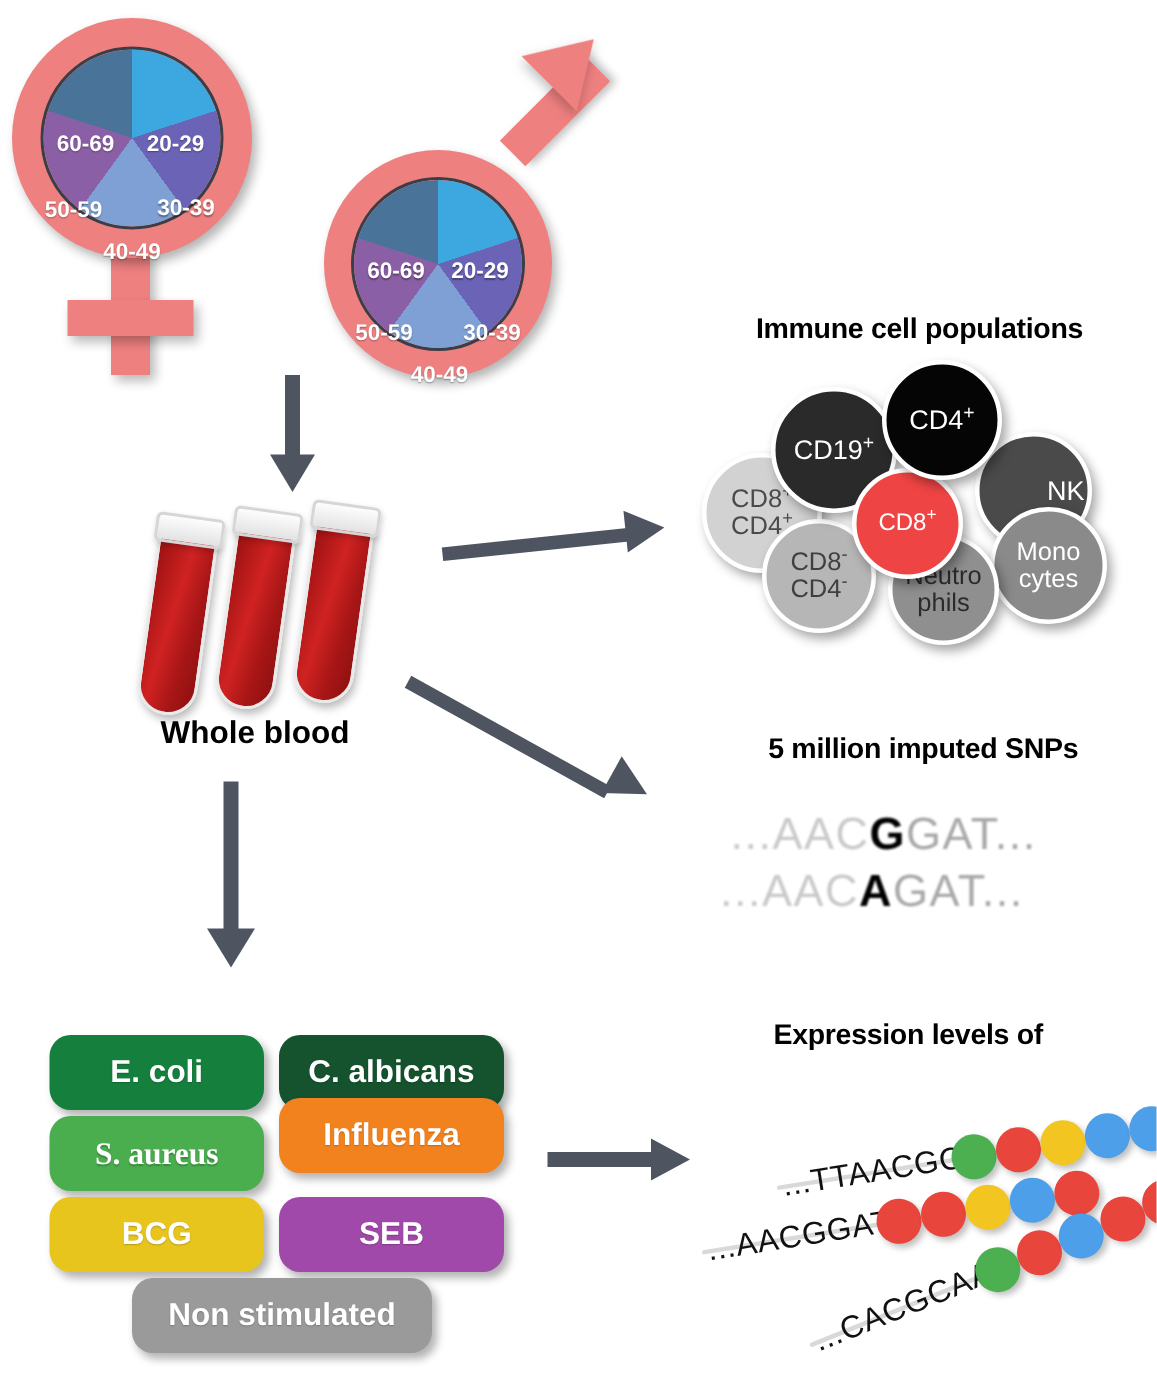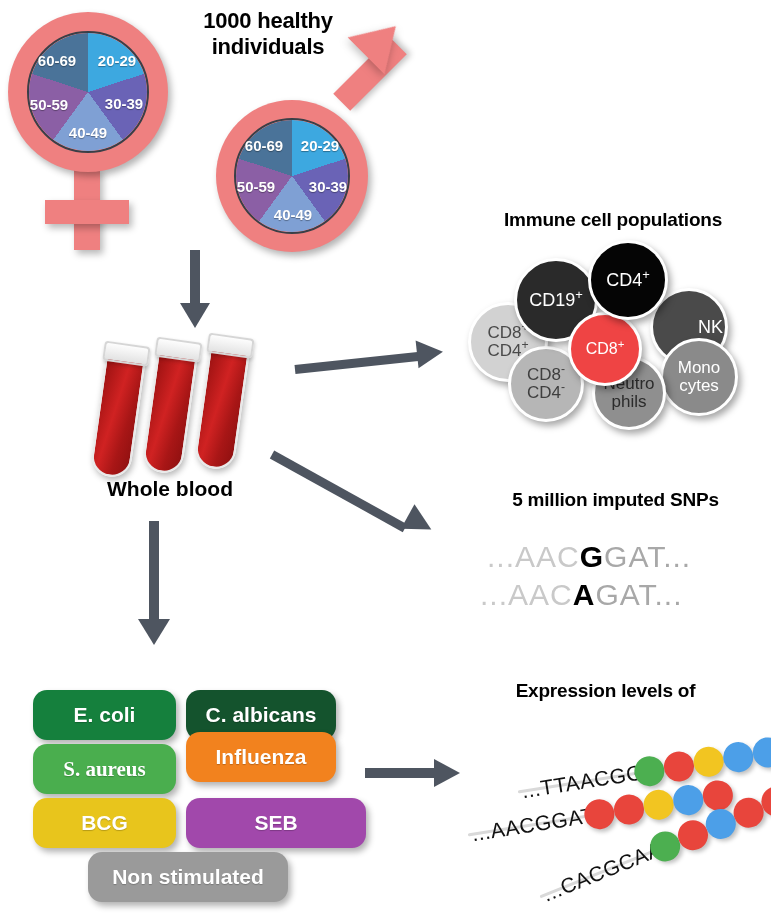--- a/index.html
+++ b/index.html
@@ -53,20 +53,21 @@
     position: absolute; inset: 0;
     border-radius: 50%;
   }
   .slice-label {
     position: absolute;
     color: #fff;
     font-weight: bold;
     white-space: nowrap;
     text-shadow: 0 1px 1px rgba(0,0,0,0.35);
     transform: translate(-50%, -50%);
+    margin-top: 36px;
   }
   
   .f-stem {
     position: absolute;
     background: #ef8080;
     box-shadow: 3px 4px 7px rgba(0,0,0,0.28);
   }
   
   .m-arrow-shaft {
     position: absolute;
@@ -172,24 +173,20 @@
     font-size: 21px;
     box-shadow: 3px 4px 6px rgba(0,0,0,0.30);
     text-shadow: 0 1px 1px rgba(0,0,0,0.22);
   }
 </style>
 </head>
 <body>
 
 <div class="stage">
 
-  <div class="heading" id="title-healthy">
-    <div>1000 healthy</div>
-    <div>individuals</div>
-  </div>
 
   <div class="gender">
     <div class="f-stem" style="left:74px; top:168px; width:26px; height:82px;"></div>
     <div class="f-stem" style="left:45px; top:200px; width:84px; height:24px;"></div>
     <div class="ring" style="left:8px; top:12px; width:160px; height:160px;"></div>
     <div class="pie-wrap" style="left:27px; top:31px; width:122px; height:122px;">
       <div class="pie" style="background: conic-gradient(
              #3da8e0 0deg 72deg,
              #6a63b6 72deg 144deg,
              #7fa0d4 144deg 216deg,
@@ -319,21 +316,21 @@
   </div>
 
   <div>
     <div class="stim" style="left:33px; top:690px; width:143px; height:50px; background:#15803d;">E. coli</div>
     <div class="stim" style="left:186px; top:690px; width:150px; height:50px; background:#14532d;">C. albicans</div>
 
     <div class="stim" style="left:33px; top:744px; width:143px; height:50px; background:#4aae4e;font-family:Liberation Serif, serif;">S. aureus</div>
     <div class="stim" style="left:186px; top:732px; width:150px; height:50px; background:#f2821e;">Influenza</div>
 
     <div class="stim" style="left:33px; top:798px; width:143px; height:50px; background:#e8c51c;">BCG</div>
-    <div class="stim" style="left:186px; top:798px; width:180px; height:50px; background:#a148ab;">SEB</div>
+    <div class="stim" style="left:186px; top:798px; width:150px; height:50px; background:#a148ab;">SEB</div>
 
     <div class="stim" style="left:88px; top:852px; width:200px; height:50px; background:#9a9a9a;">Non stimulated</div>
   </div>
 
   <div>
     <div class="arrow-line" style="left:365px; top:768px; width:73px; height:10px; transform:none;"></div>
     <div class="arrow-head" style="left:434px; top:759px;
                 border-top:14px solid transparent;
                 border-bottom:14px solid transparent;
                 border-left:26px solid #4e5560;"></div>

